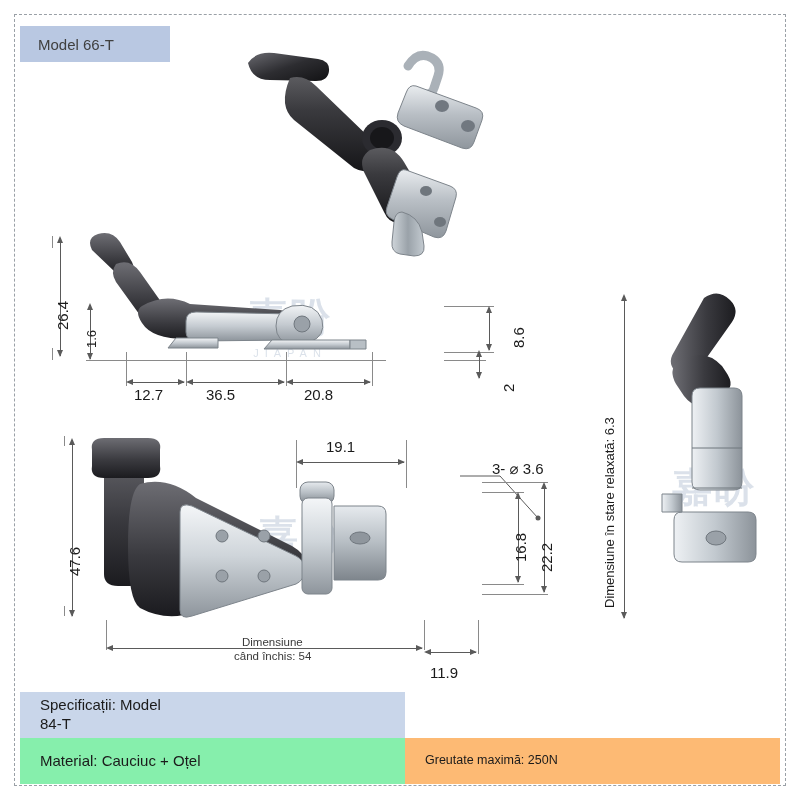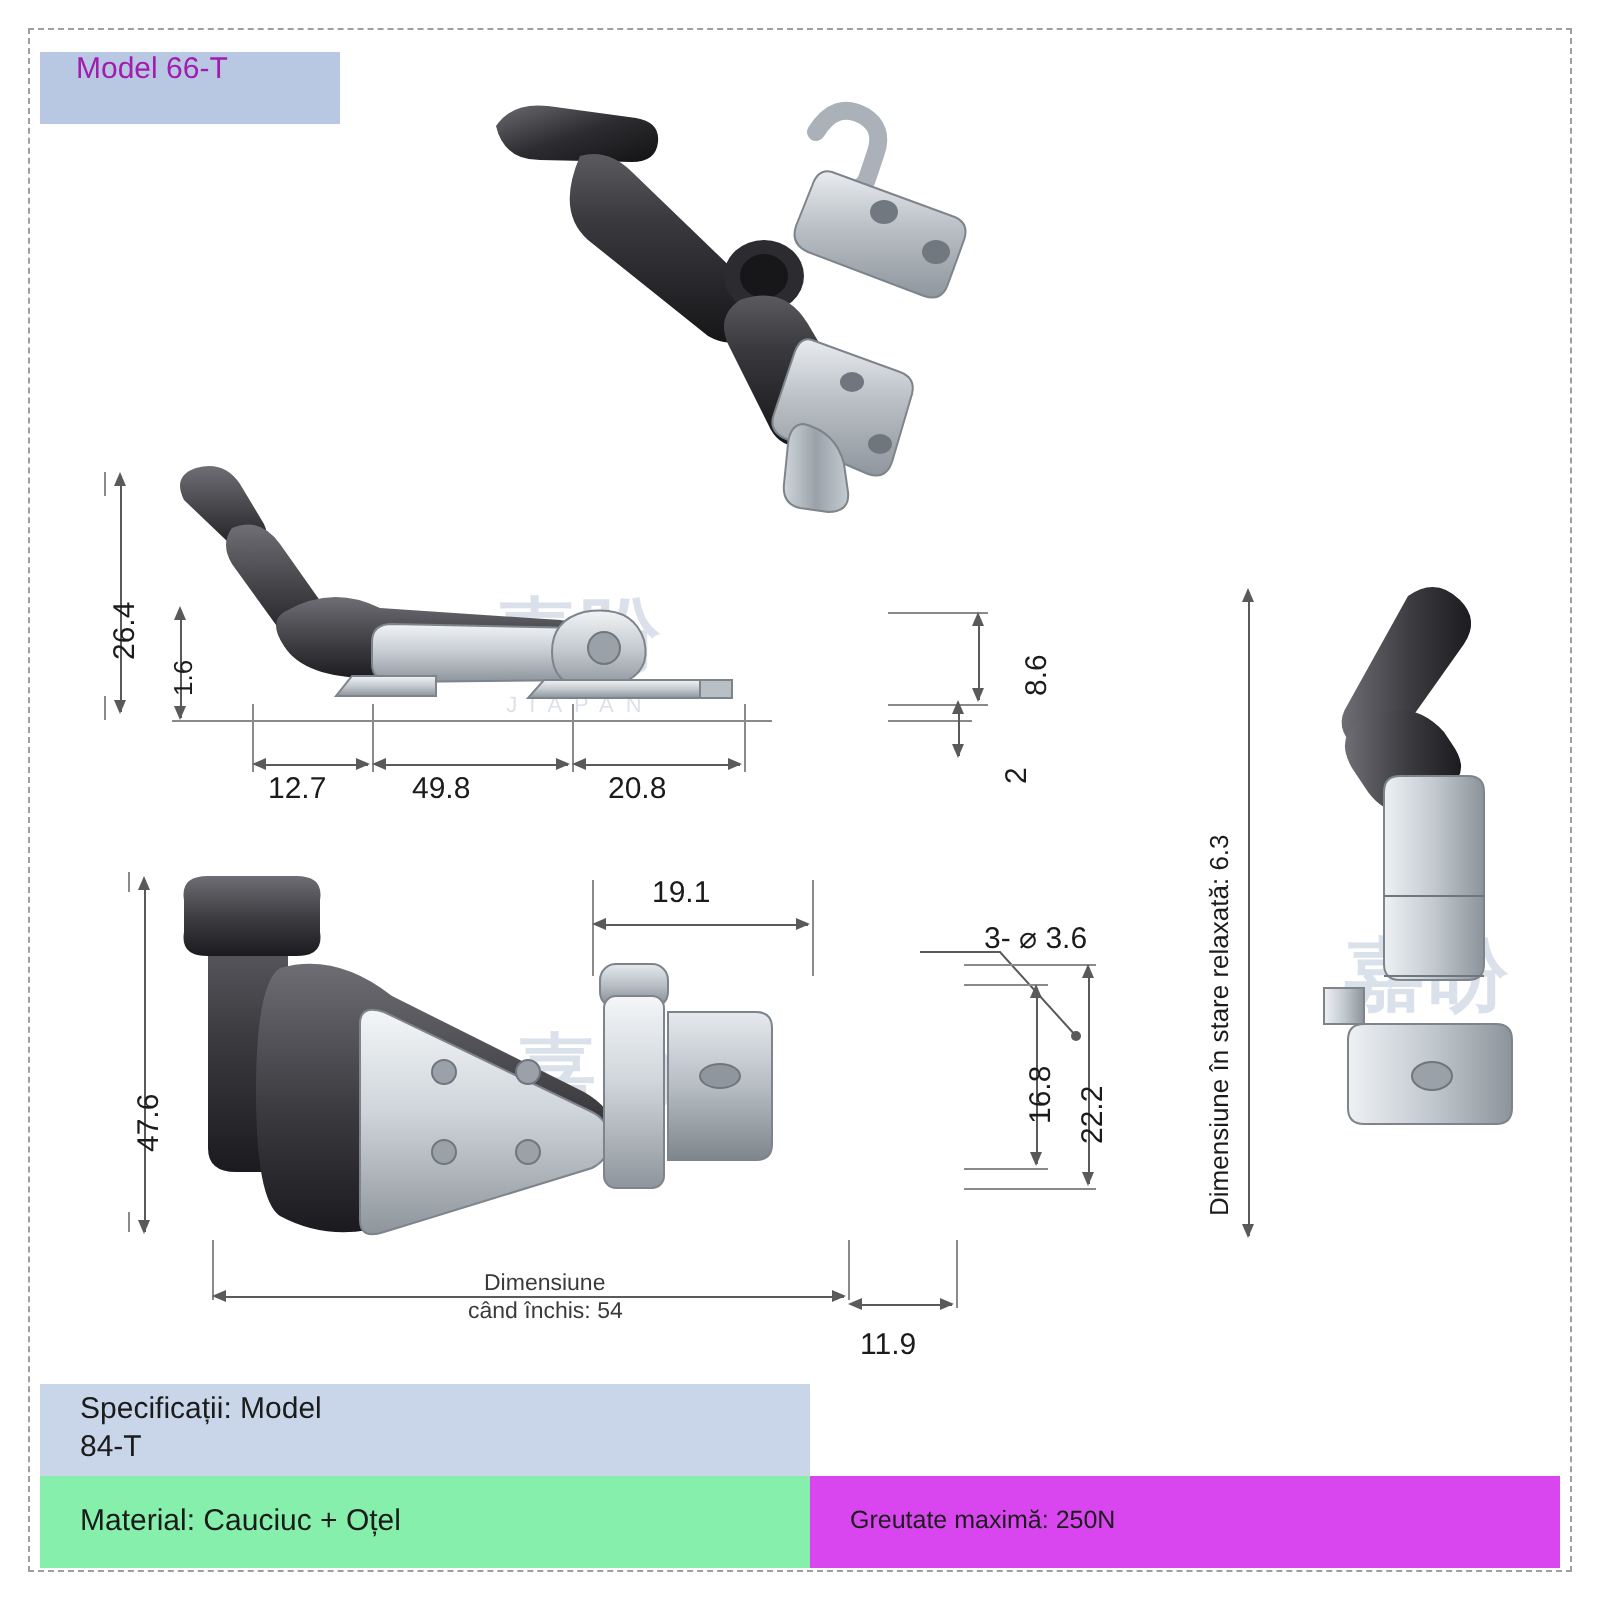--- a/index.html
+++ b/index.html
@@ -16,42 +16,42 @@
   .frame{
     position:absolute;left:14px;top:14px;width:772px;height:772px;
     border:1px dashed #9aa0a6;
     box-sizing:border-box;
   }
 
   
   .badge{
     position:absolute;left:20px;top:26px;width:150px;height:36px;
     background:#b9c8e2;
-    display:flex;
+    display:flex;align-items:center;
     box-sizing:border-box;padding-left:18px;
-    font-size:15px;color:#a21caf;
+    font-size:15px;color:#404040;
   }
 
   
   .spec{
     position:absolute;left:20px;top:692px;width:760px;height:92px;
     display:flex;flex-direction:column;
   }
   .spec-row{display:flex;flex:1;}
   .spec-cell{
     box-sizing:border-box;
     display:flex;align-items:center;
     padding-left:20px;
     font-size:14px;color:#1b1b1b;
     line-height:1.25;
   }
   .c-left{width:385px;background:#c9d6ea;}
   .c-right{width:375px;background:#dfe7f2;}
   .r2 .c-left{background:#86efac;}
-  .r2 .c-right{background:#d946ef;}
+  .r2 .c-right{background:#fdba74;}
   .big{font-size:19px;}
   .mid{font-size:15px;}
   .sm{font-size:12.5px;}
 
   
   .t{position:absolute;color:#222;font-size:14px;white-space:nowrap;}
   .dim{position:absolute;color:#1b1b1b;font-size:15px;white-space:nowrap;}
   .dim.small{font-size:13px;}
   .vert{transform:rotate(-90deg);transform-origin:left top;}
 
@@ -190,21 +190,21 @@
   <div class="ext" style="left:186px;top:352px;height:34px;"></div>
   <div class="hline" style="left:128px;top:382px;width:56px;"></div>
   <div class="arrow ar-l" style="left:126px;top:379px;"></div>
   <div class="arrow ar-r" style="left:178px;top:379px;"></div>
   <div class="dim" style="left:134px;top:386px;">12.7</div>
 
   <div class="ext" style="left:286px;top:352px;height:34px;"></div>
   <div class="hline" style="left:188px;top:382px;width:96px;"></div>
   <div class="arrow ar-l" style="left:186px;top:379px;"></div>
   <div class="arrow ar-r" style="left:278px;top:379px;"></div>
-  <div class="dim" style="left:206px;top:386px;">49.8</div>
+  <div class="dim" style="left:206px;top:386px;">36.5</div>
 
   <div class="ext" style="left:372px;top:352px;height:34px;"></div>
   <div class="hline" style="left:288px;top:382px;width:82px;"></div>
   <div class="arrow ar-l" style="left:286px;top:379px;"></div>
   <div class="arrow ar-r" style="left:364px;top:379px;"></div>
   <div class="dim" style="left:304px;top:386px;">20.8</div>
 
   <div class="exth" style="left:444px;top:306px;width:50px;"></div>
   <div class="exth" style="left:444px;top:352px;width:50px;"></div>
   <div class="vline" style="left:489px;top:308px;height:42px;"></div>

